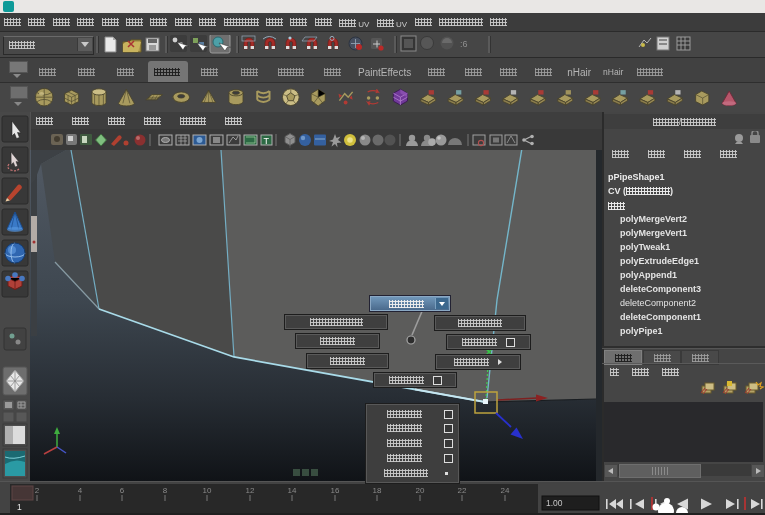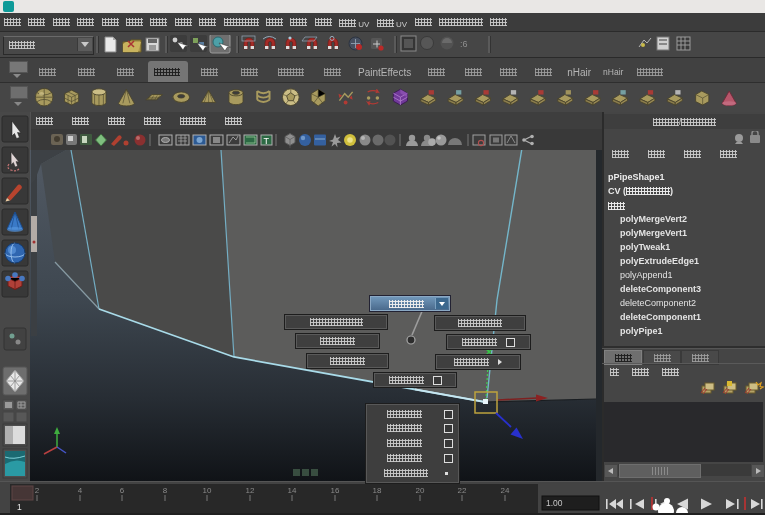--- a/index.html
+++ b/index.html
@@ -518,21 +518,21 @@
         <span class="cj" style="width:17px"></span>
 </div>
 <div class="ab" style="left:6px;top:58px;font-size:9px;font-weight:bold;color:#ececec;line-height:14px;white-space:nowrap">
 pPipeShape1<br>
 <span style="display:inline-flex;align-items:center">CV&nbsp;(<span class="cj cjw" style="width:44px"></span>)</span><br>
 <span class="cj cjw" style="width:17px"></span><br>
 <span style="font-weight:bold;color:#e4e4e4;padding-left:12px">polyMergeVert2</span><br>
 <span style="font-weight:bold;color:#e4e4e4;padding-left:12px">polyMergeVert1</span><br>
 <span style="font-weight:bold;color:#e4e4e4;padding-left:12px">polyTweak1</span><br>
 <span style="font-weight:bold;color:#e4e4e4;padding-left:12px">polyExtrudeEdge1</span><br>
-<span style="font-weight:normal;color:#e4e4e4;padding-left:12px">polyAppend1</span><br>
+<span style="font-weight:bold;color:#e4e4e4;padding-left:12px">polyAppend1</span><br>
 <span style="font-weight:bold;color:#e4e4e4;padding-left:12px">deleteComponent3</span><br>
 <span style="font-weight:normal;color:#e4e4e4;padding-left:12px">deleteComponent2</span><br>
 <span style="font-weight:bold;color:#e4e4e4;padding-left:12px">deleteComponent1</span><br>
 <span style="font-weight:bold;color:#e4e4e4;padding-left:12px">polyPipe1</span>
 </div>
 <div class="ab" style="left:0;top:234px;width:163px;height:2px;background:#2e2e2e;border-bottom:1px solid #555"></div>
 <div class="ab" style="left:2px;top:238px;width:36px;height:13px;background:#6f6f6f;border:1px solid #808080;display:flex;align-items:center;justify-content:center">
         <span class="cj cjd" style="width:17px"></span>
       </div>
 <div class="ab" style="left:41px;top:238px;width:36px;height:13px;background:#494949;border:1px solid #3a3a3a;display:flex;align-items:center;justify-content:center">

